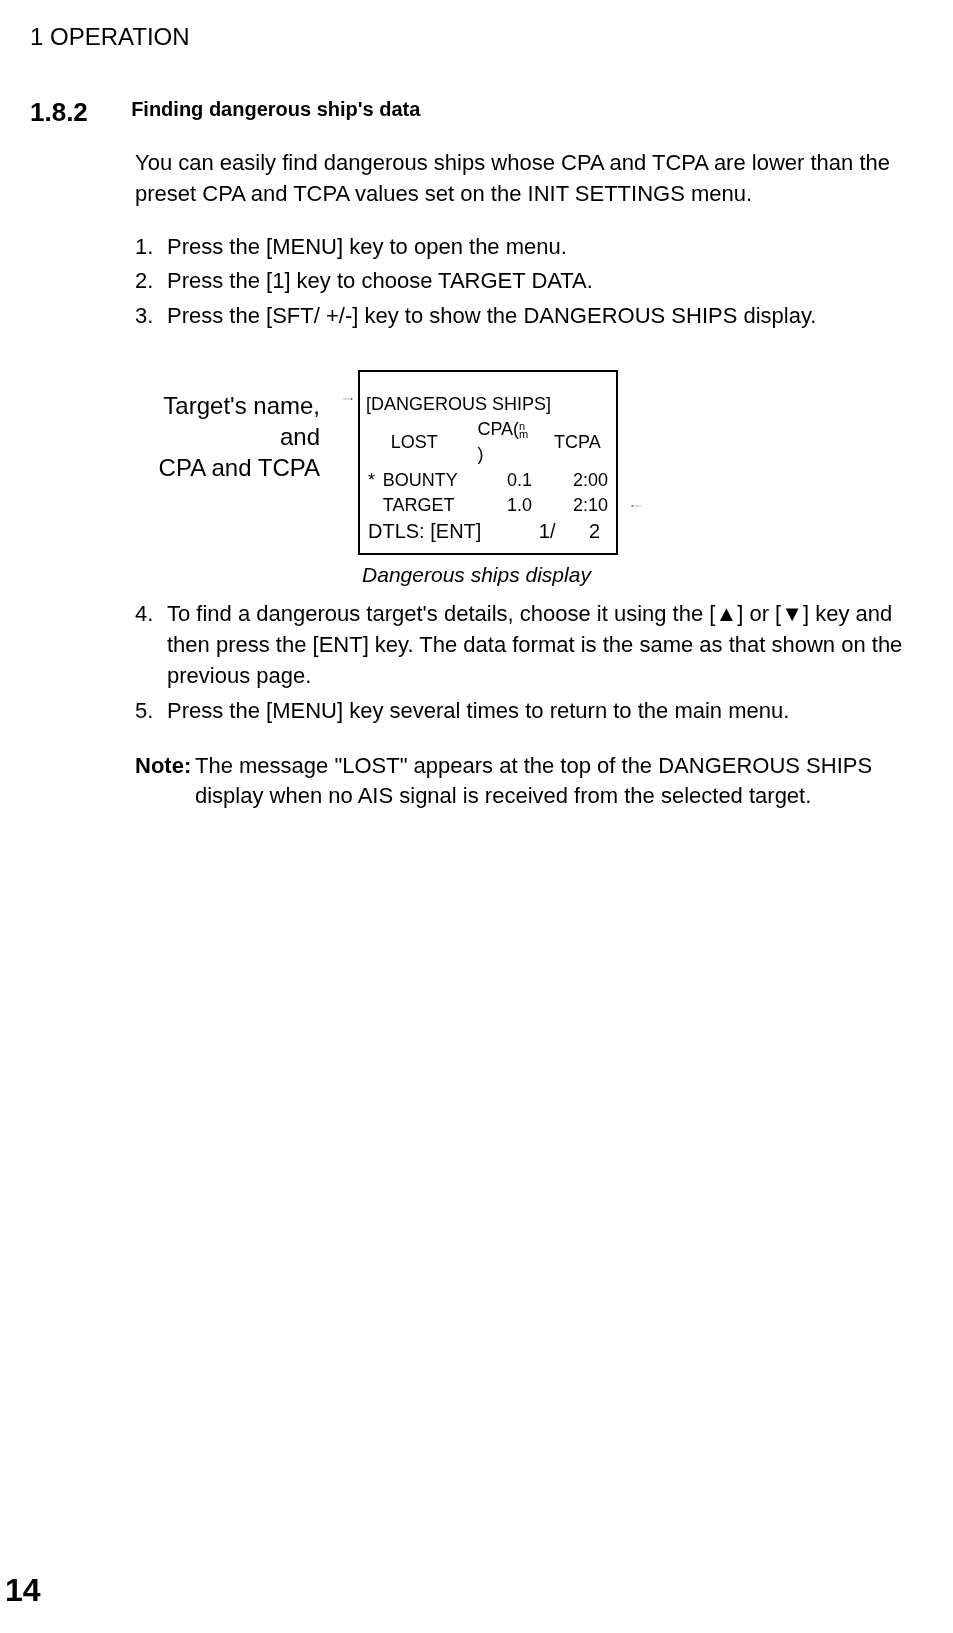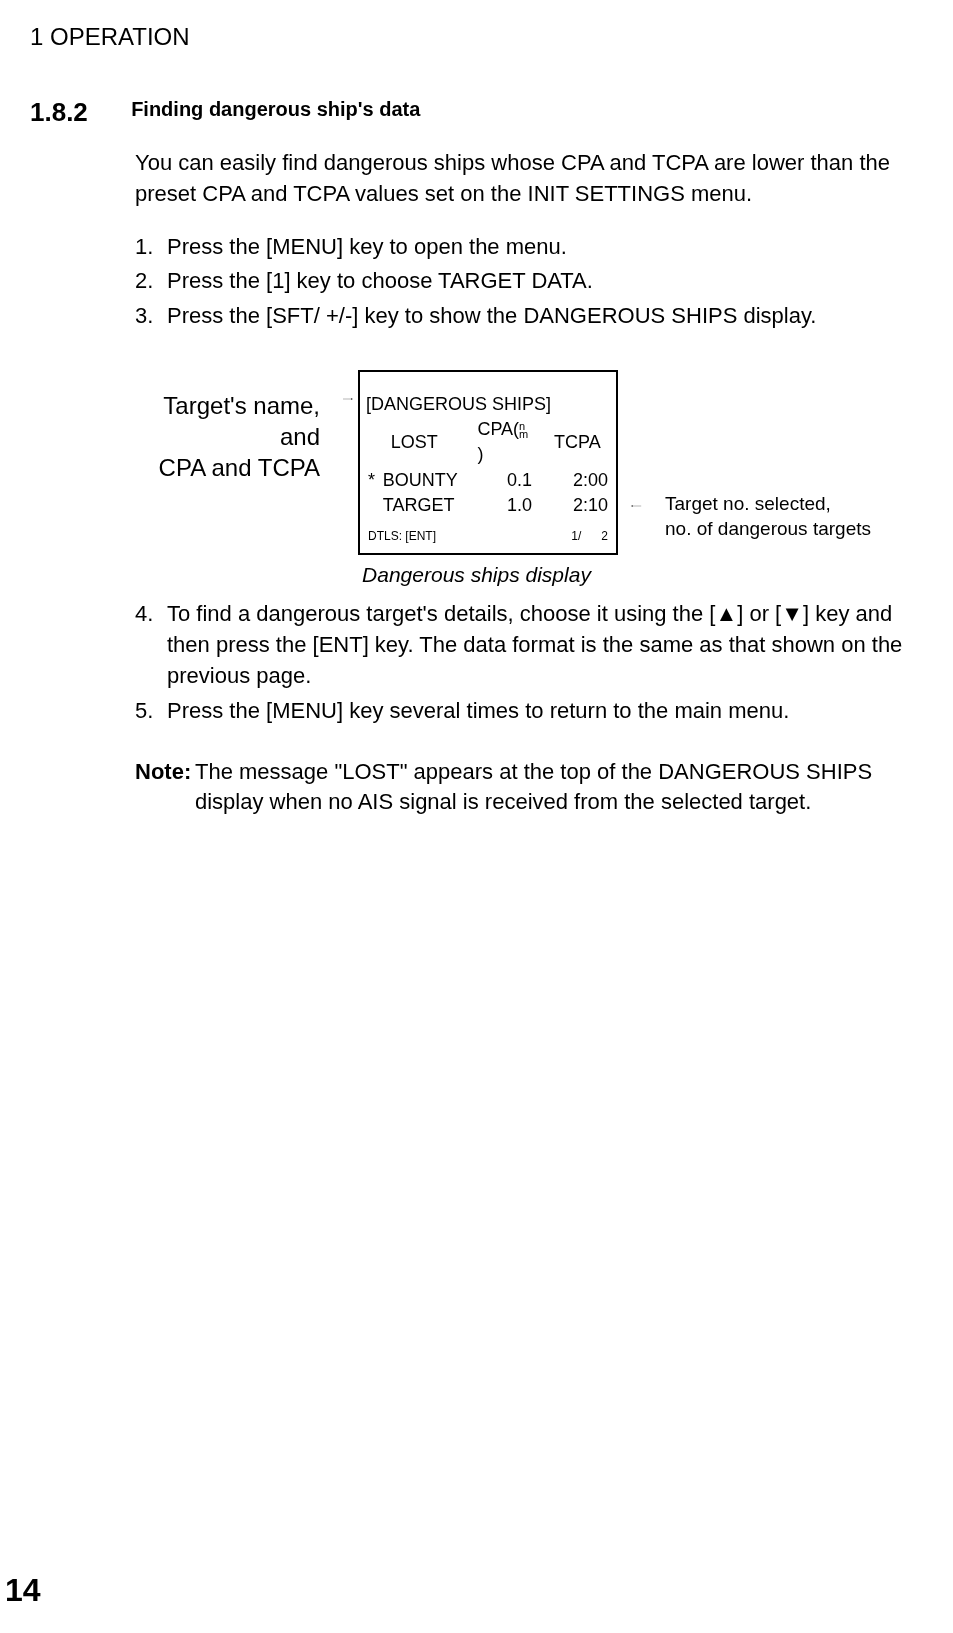--- a/index.html
+++ b/index.html
@@ -92,22 +92,22 @@
       line-height: 0.8;
       vertical-align: middle;
       text-align: left;
     }
     .nm-n { display: block; }
     .nm-m { display: block; }
     .footer-row {
       position: absolute;
       bottom: 8px;
       left: 8px;
-      right: 8px;
-      font-size: 12px;
+      right: 16px;
+      font-size: 20px;
       display: flex;
       justify-content: space-between;
     }
     .callout-left {
       position: absolute;
       left: 110px;
       top: 48px;
       font-size: 24px;
       line-height: 1.3;
       text-align: right;
@@ -136,21 +136,21 @@
       height: 2px;
     }
     .figure-caption {
       text-align: center;
       font-style: italic;
       margin: 4px 0 10px 0;
       font-size: 21px;
     }
     .note-block {
       margin-left: 105px;
-      margin-top: 30px;
+      margin-top: 24px;
       display: flex;
     }
     .note-label {
       font-weight: bold;
       width: 60px;
       flex-shrink: 0;
     }
     .note-content {
       flex: 1;
     }
@@ -231,24 +231,20 @@
         <span>1/</span>&nbsp;&nbsp;&nbsp;&nbsp;&nbsp;&nbsp;<span>2</span>
       </span>
     </div>
   </div>
 
   <svg class="arrow-right" viewBox="0 0 52 10">
     <line x1="10" y1="5" x2="52" y2="5" stroke="black" stroke-width="1.5"></line>
     <polygon points="0,5 10,1 10,9" fill="black"></polygon>
   </svg>
 
-  <div class="callout-right">
-    <span>Target no. selected,</span><br>
-    <span>no. of dangerous targets</span>
-  </div>
 
 </div>
 
 <div class="figure-caption">Dangerous ships display</div>
 
 <div class="numbered-list-item">
   <span class="num">4.</span>
   <span class="list-content">To find a dangerous target's details, choose it using the [▲] or [▼] key and then press the [ENT] key. The data format is the same as that shown on the previous page.</span>
 </div>
 <div class="numbered-list-item">

